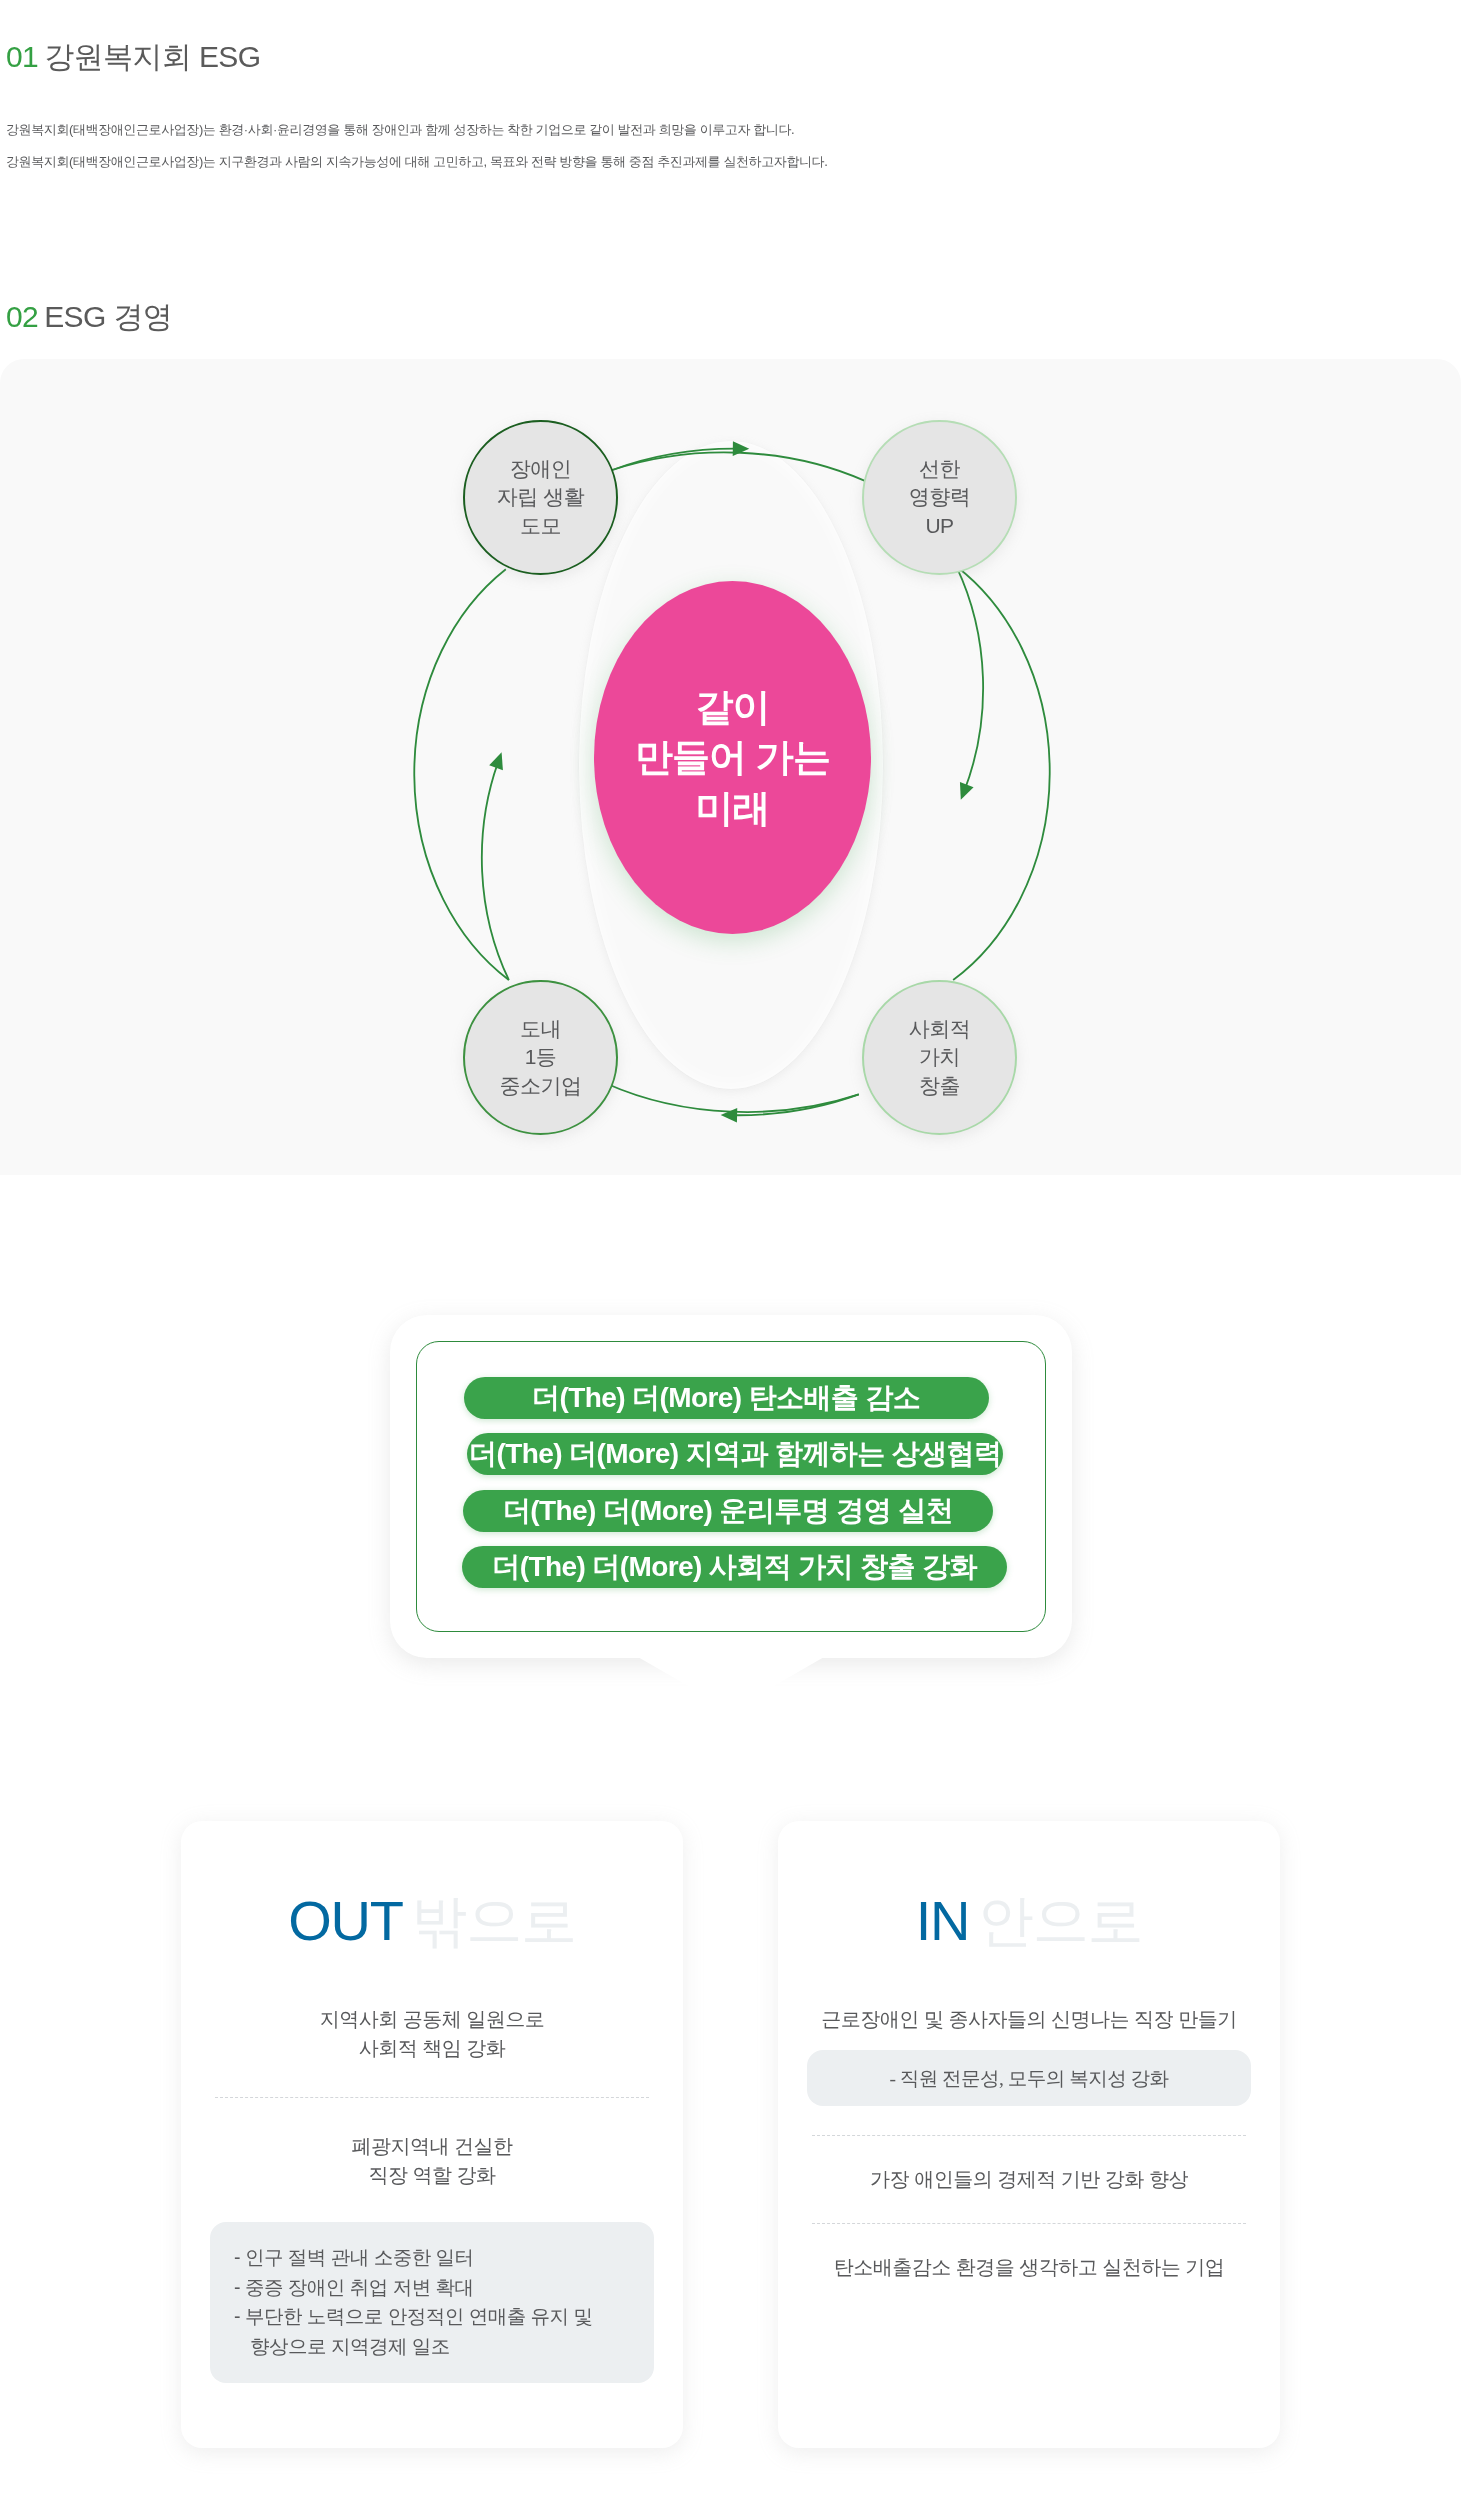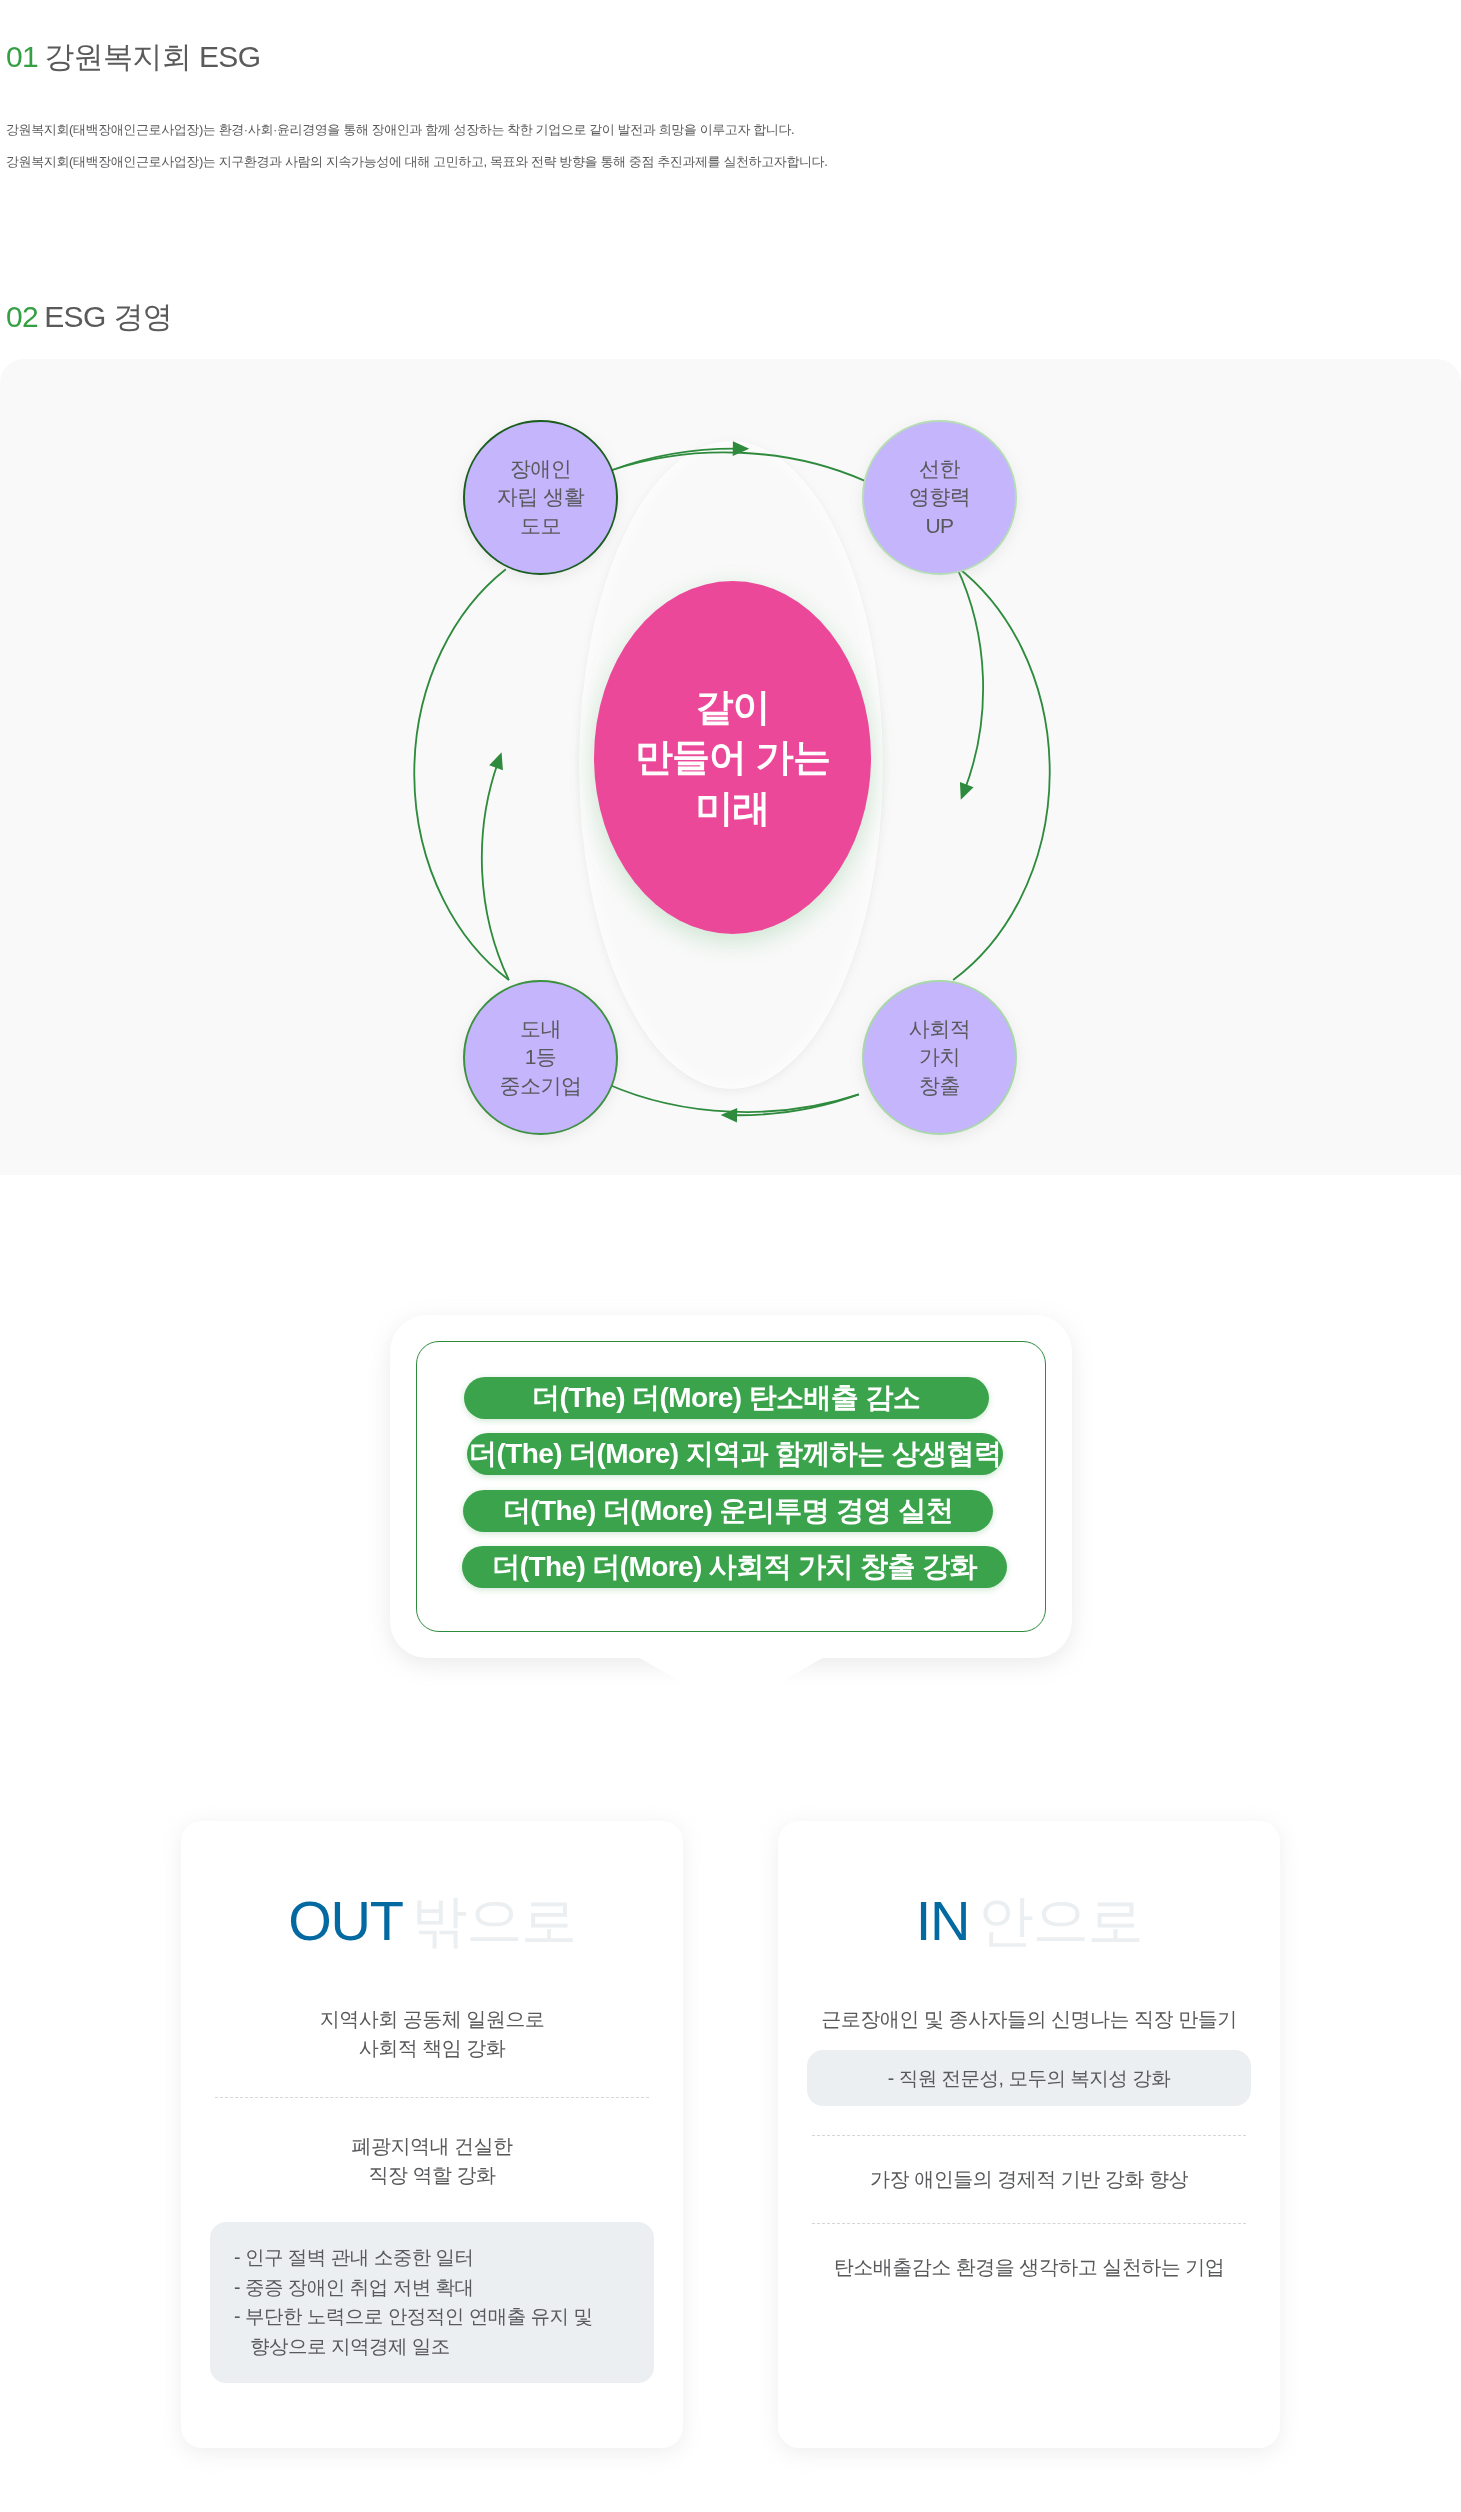--- a/index.html
+++ b/index.html
@@ -44,21 +44,21 @@
     background:#ec4899;border-radius:50%;
     display:flex;align-items:center;justify-content:center;
     box-shadow:0 7.3px 24px rgba(52,160,67,0.22);
   }
   .center-text{
     color:#ffffff;font-size:38px;font-weight:700;line-height:1.32;text-align:center;letter-spacing:-0.9px;
   }
 
   .node{
     position:absolute;width:151px;height:151px;border-radius:50%;
-    background:#c4b5fd;display:flex;align-items:center;justify-content:center;
+    background:#e5e5e5;display:flex;align-items:center;justify-content:center;
     text-align:center;font-size:21px;line-height:1.35;color:#58595b;letter-spacing:-0.5px;
     box-shadow:0 3.7px 13.4px rgba(150,150,150,0.16);
   }
   #node-0{left:85px;top:49px;border:2.4px solid #1b5e20;}
   #node-1{left:484px;top:49px;border:2.4px solid #b5ddb5;}
   #node-2{left:484px;top:609px;border:2.4px solid #a8d8a8;}
   #node-3{left:85px;top:609px;border:2.4px solid #3d9140;}
 
   
   .pills-wrap{position:absolute;left:390px;top:1315px;width:682px;}
@@ -103,21 +103,21 @@
   .t-en{color:#0369a1;font-weight:400;}
   .t-kr{color:#eceff1;font-weight:400;margin-left:8.5px;}
 
   .blk{text-align:center;font-size:20px;line-height:1.45;color:#58595b;letter-spacing:-0.5px;}
   .dash{
     border-top:1.2px dashed #d4d7da;height:0;margin:0 4.9px;
   }
   .greybox{
     background:#eceff1;border-radius:16px;padding:17px 21px;box-sizing:border-box;
   }
-  .greybox.center{text-align:center;}
+  .greybox.center{text-align:center;font-family:Liberation Serif, serif;}
   .greybox ul{margin:0;padding:0;list-style:none;}
   .greybox li{font-size:19.5px;line-height:1.52;color:#58595b;letter-spacing:-0.5px;text-align:left;}
   .greybox li .hang{padding-left:16px;display:block;text-indent:-16px;}
   .greybox li .cont{padding-left:16px;display:block;}
 </style>
 </head>
 <body>
 
 <div class="page">
 

